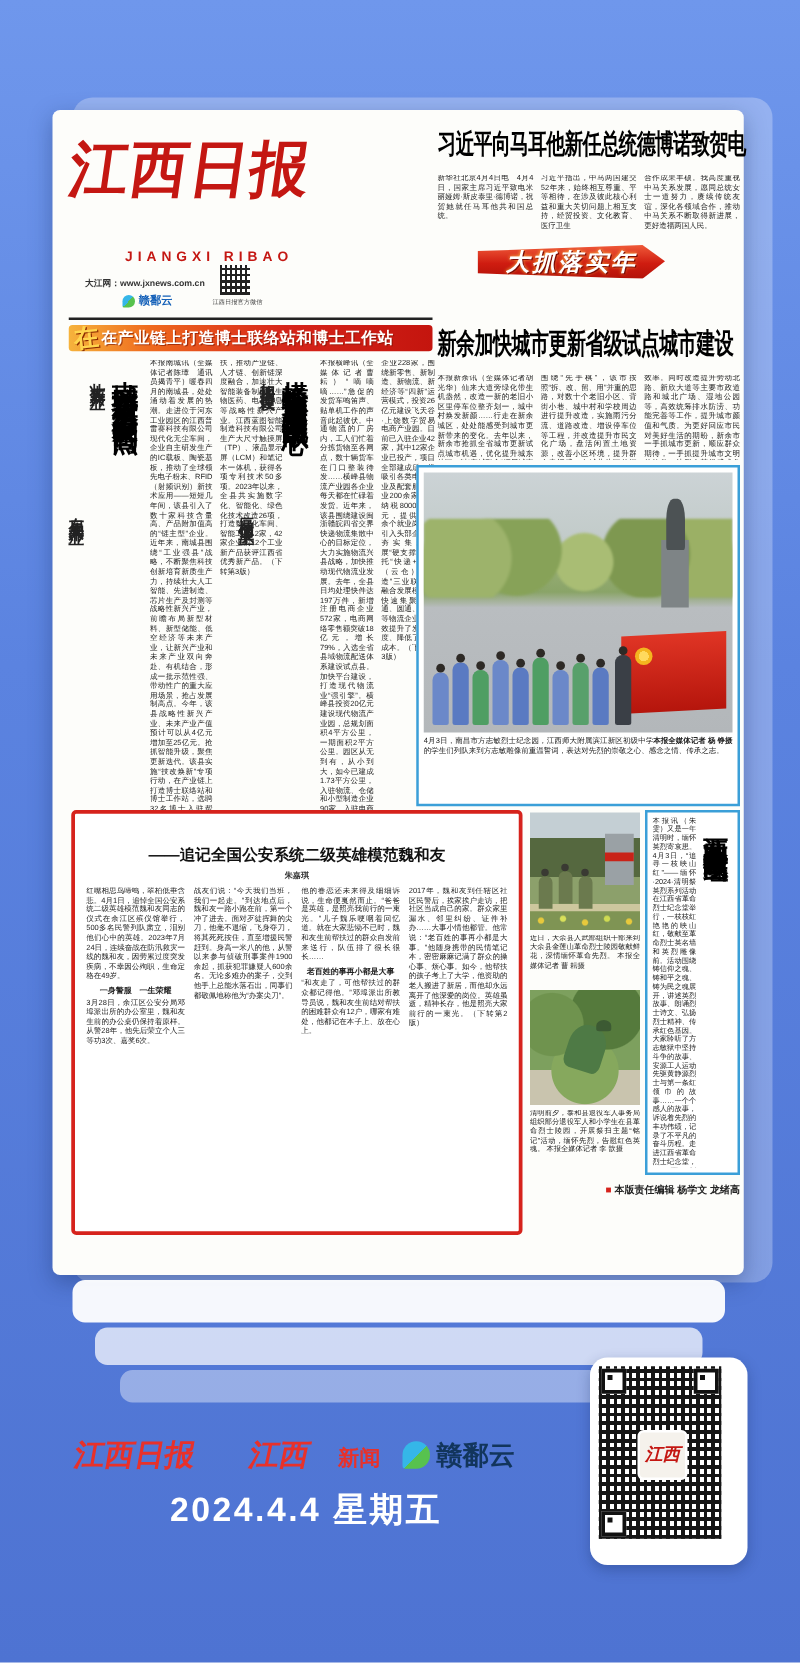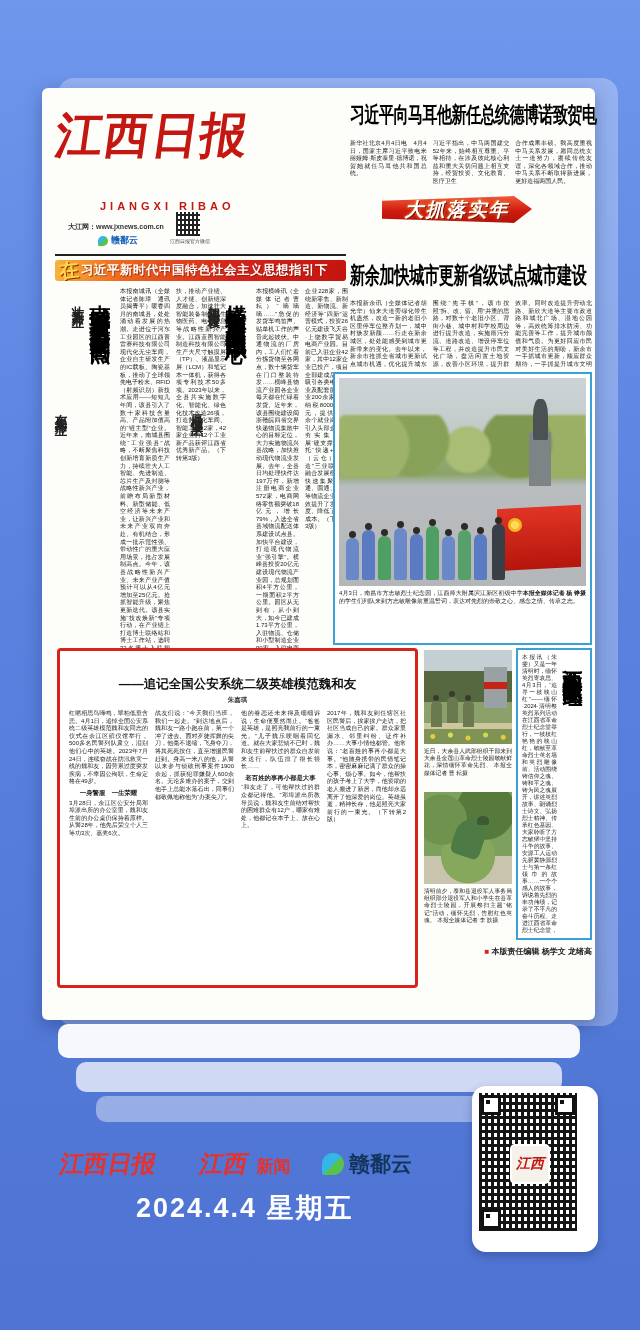--- a/index.html
+++ b/index.html
@@ -126,21 +126,21 @@
   .editor-line{left:380px;top:858px;width:170px;font-size:8px;color:#222;font-weight:bold;text-align:right;}
   .editor-line .sq{color:#d6231c;}
   
   .stack1{left:58px;top:1024px;width:522px;height:34px;background:rgba(255,255,255,.95);border-radius:10px;}
   .stack2{left:76px;top:1062px;width:486px;height:30px;background:rgba(255,255,255,.72);border-radius:10px;}
   .stack3{left:96px;top:1096px;width:446px;height:26px;background:rgba(255,255,255,.40);border-radius:10px;}
   .flogo1{left:60px;top:1148px;font-family:"DejaVu Serif",serif;font-weight:bold;font-size:24px;color:#e8312a;
           transform:skewX(-10deg);white-space:nowrap;}
   .flogo2{left:200px;top:1148px;white-space:nowrap;}
   .flogo2 .p1{font-family:"DejaVu Serif",serif;font-weight:bold;font-size:24px;color:#e8312a;transform:skewX(-12deg);display:inline-block;}
-  .flogo2 .p2{font-size:17px;font-weight:bold;color:#e8312a;margin-left:4px;}
+  .flogo2 .p2{font-size:17px;font-weight:bold;color:#e8312a;margin-left:18px;}
   .flogo3{left:322px;top:1150px;display:flex;align-items:center;gap:5px;}
   .flogo3 .ic{width:22px;height:22px;border-radius:50% 50% 50% 12%;background:linear-gradient(135deg,#35b6e8 52%,#57c24e 52%);}
   .flogo3 .tx{font-size:21px;font-weight:bold;color:#12355c;}
   .app-date{left:136px;top:1190px;font-size:27px;font-weight:bold;color:#fff;letter-spacing:2px;}
   .qr-card{left:472px;top:1086px;width:112px;height:152px;background:#fff;border-radius:14px;padding:7px;box-shadow:0 4px 10px rgba(20,40,90,.3);}
   .qr-big{position:relative;width:98px;height:138px;
      background:repeating-linear-gradient(90deg,#151515 0 3px,transparent 3px 6px),
                 repeating-linear-gradient(0deg,#151515 0 3px,#fff 3px 7px);}
   .qr-eye{position:absolute;width:14px;height:14px;border:3px solid #111;background:#fff;}
   .qr-eye::after{content:"";position:absolute;left:2px;top:2px;width:4px;height:4px;background:#111;}
@@ -181,21 +181,21 @@
 
   <div class="abs h2">新余加快城市更新省级试点城市建设</div>
   <div class="abs cols3 xy-cols">
     <div class="ncol">本报新余讯（全媒体记者胡光华）仙来大道旁绿化带生机盎然，改造一新的老旧小区里停车位整齐划一，城中村焕发新颜……行走在新余城区，处处能感受到城市更新带来的变化。去年以来，新余市抢抓全省城市更新试点城市机遇，优化提升城东片区，以“产城融合”拓展城南片区，保护利用历史街区，加快城市更新由点及面、由表及里纵深推进。</div>
     <div class="ncol">围绕“先手棋”，该市按照“拆、改、留、用”并重的思路，对数十个老旧小区、背街小巷、城中村和学校周边进行提升改造，实施雨污分流、道路改造、增设停车位等工程，并改造提升市民文化广场，盘活闲置土地资源，改善小区环境，提升群众幸福感。在城北片区的恒大城周边停车场，500个停车位盘活共享，还可为新能源汽车提供充电服务。中心城区停车难成为城市管理的痛点。为此，新余市大力规划停车位，在城区主次干道、重点学校周边新增停车位1.6万个，为213个住宅小区新增停车位1.1万个，实现4500个停车位共享，提高停车位利用</div>
     <div class="ncol">效率。同时改造提升劳动北路、新欣大道等主要市政道路和城北广场、湿地公园等，高效统筹排水防涝、功能完善等工作，提升城市颜值和气质。为更好回应市民对美好生活的期盼，新余市一手抓城市更新，顺应群众期待，一手抓提升城市文明的软件，让群众获得感成色更足。该市以创建国家卫生城市、全国文明城市为契机，加强对市民文明交通、文明餐桌、文明上网等方面的教育引导，倡导现代文明理念，培育健康生活方式，持续擦亮“新余有爱”城市名片，形成向上向善的社会风尚。2023年有3人获评“中国好人”。</div>
   </div>
 
   <div class="abs guide">
     <span class="zai">在</span>
-    <span class="rest">习近平新时代中国特色社会主义思想指引下</span>
+    <span class="rest">在产业链上打造博士联络站和博士工作站</span>
   </div>
 
   <div class="abs vdeck nc-deck">
     <span class="l1">壮大新兴产业</span>
     <span class="l2">布局未来产业</span>
   </div>
   <div class="abs vhead nc-head">南城培育新质生产力抢占发展制高点</div>
   <div class="abs vbody nc-body">本报南城讯（全媒体记者陈璋　通讯员揭青平）暖春四月的南城县，处处涌动着发展的热潮。走进位于河东工业园区的江西普雷赛科技有限公司现代化无尘车间，企业自主研发生产的IC载板、陶瓷基板，推动了全球领先电子粉末、RFID（射频识别）新技术应用——短短几年间，该县引入了数十家科技含量高、产品附加值高的“链主型”企业。近年来，南城县围绕“工业强县”战略，不断聚焦科技创新培育新质生产力，持续壮大人工智能、先进制造、芯片生产及封测等战略性新兴产业，前瞻布局新型材料、新型储能、低空经济等未来产业，让新兴产业和未来产业双向奔赴、有机结合，形成一批示范性强、带动性广的重大应用场景，抢占发展制高点。今年，该县战略性新兴产业、未来产业产值预计可以从4亿元增加至25亿元。抢抓智能升级，聚焦更新迭代。该县实施“技改焕新”专项行动，在产业链上打造博士联络站和博士工作站，选聘32名博士入驻帮扶，推动产业链、人才链、创新链深度融合，加速壮大智能装备制造、生物医药、电子信息等战略性新兴产业。江西蓝图智能制造科技有限公司生产大尺寸触摸屏（TP）、液晶显示屏（LCM）和笔记本一体机，获得各项专利技术50多项。2023年以来，全县共实施数字化、智能化、绿色化技术改造26项，打造数字化车间、智能工厂12家，42家企业的12个工业新产品获评江西省优秀新产品。（下转第3版）</div>
 
   <div class="abs vdeck hf-deck">

